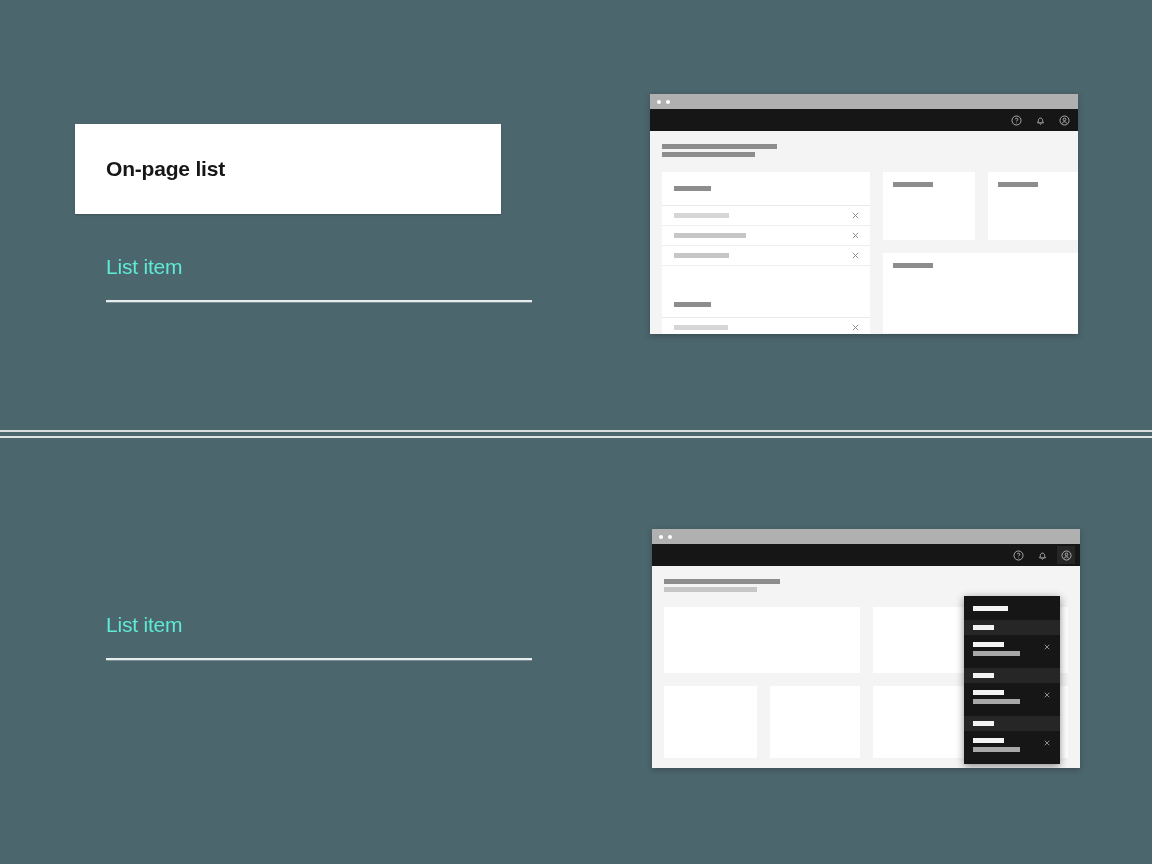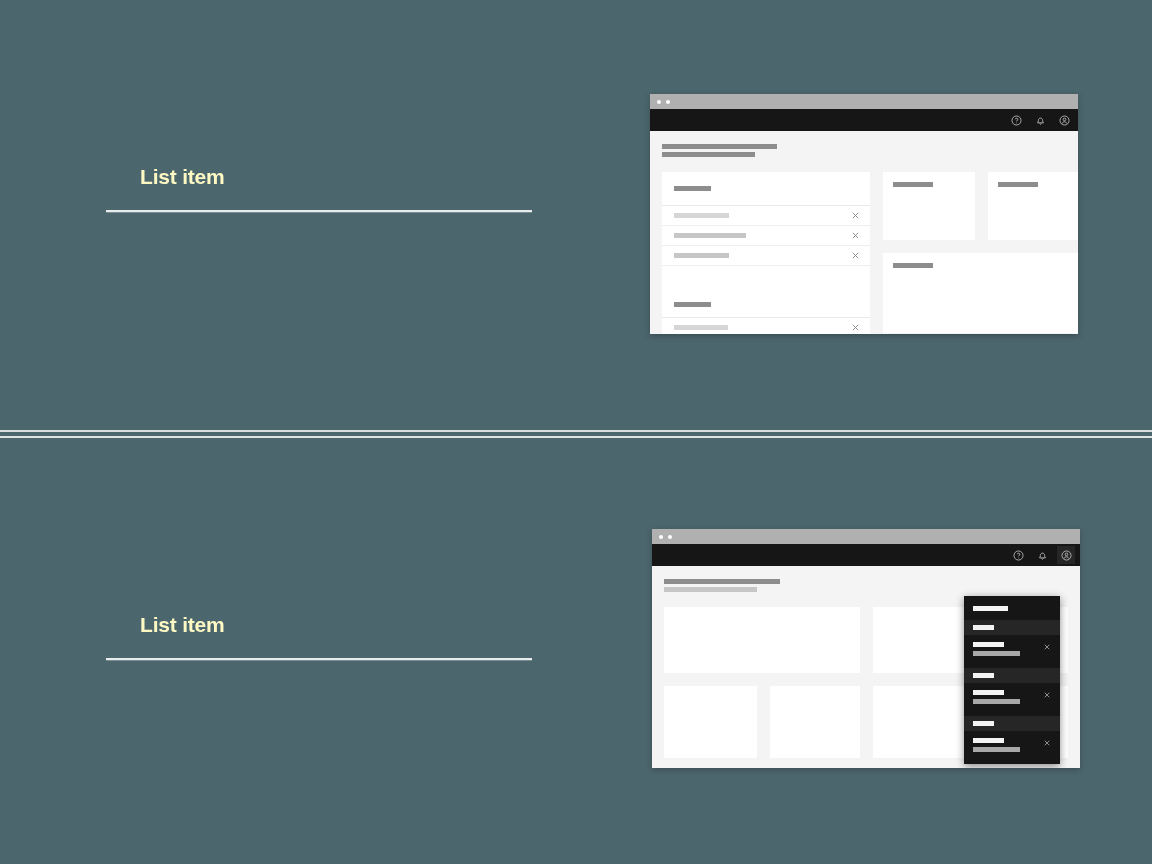--- a/index.html
+++ b/index.html
@@ -53,24 +53,23 @@
   .label-card.onpage    .label-card-title { color: #161616; font-weight: 700; }
   .label-card.disclosed .label-card-title { color: #6a6a6a; font-weight: 400; }
 
   .list-item-row {
     width: 426px;
     margin-top: 41px;
     padding-left: 31px;
   }
   .list-item-label {
     font-size: 21px;
-    font-weight: 700;
-    color: #fef9c3;
+    font-weight: 400;
+    color: #5eead4;
     letter-spacing: -0.2px;
-    margin-left: 34px;
   }
   .list-item-rule {
     width: 426px;
     height: 2px;
     background: #e9ecec;
     margin-top: 21px;
     box-shadow: 0 1px 0 rgba(255,255,255,0.25);
   }
 
   
@@ -199,20 +198,23 @@
     display: flex; align-items: center; justify-content: center;
   }
   .dd-x svg { width: 6px; height: 6px; display: block; }
 </style>
 </head>
 <body>
 
 <div class="section" id="section-top">
 
   <div class="label-col" id="label-col-top">
+    <div class="label-card onpage">
+      <span class="label-card-title">On-page list</span>
+    </div>
     <div class="list-item-row">
       <span class="list-item-label">List item</span>
       <div class="list-item-rule"></div>
     </div>
   </div>
 
   <div class="window" id="window-top">
     <div class="titlebar">
       <span class="dot"></span>
       <span class="dot"></span>

